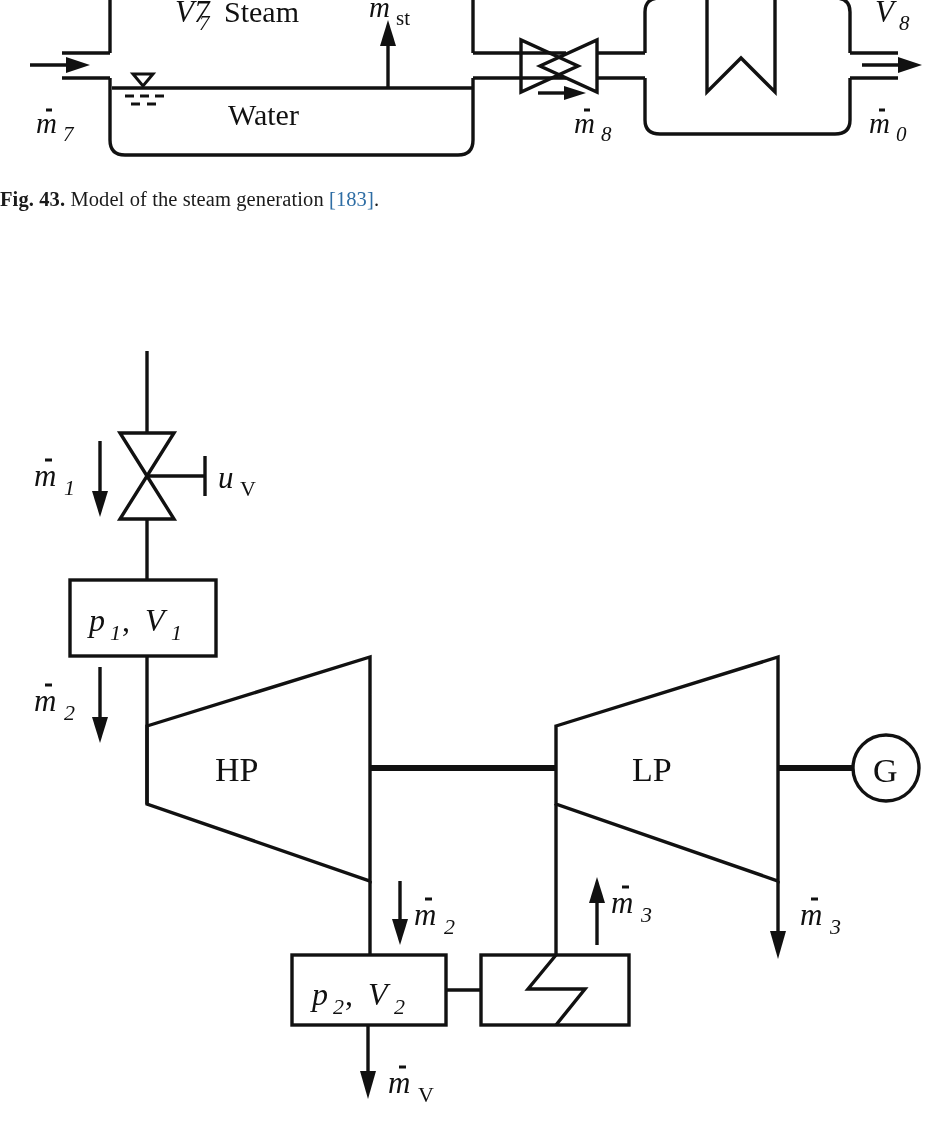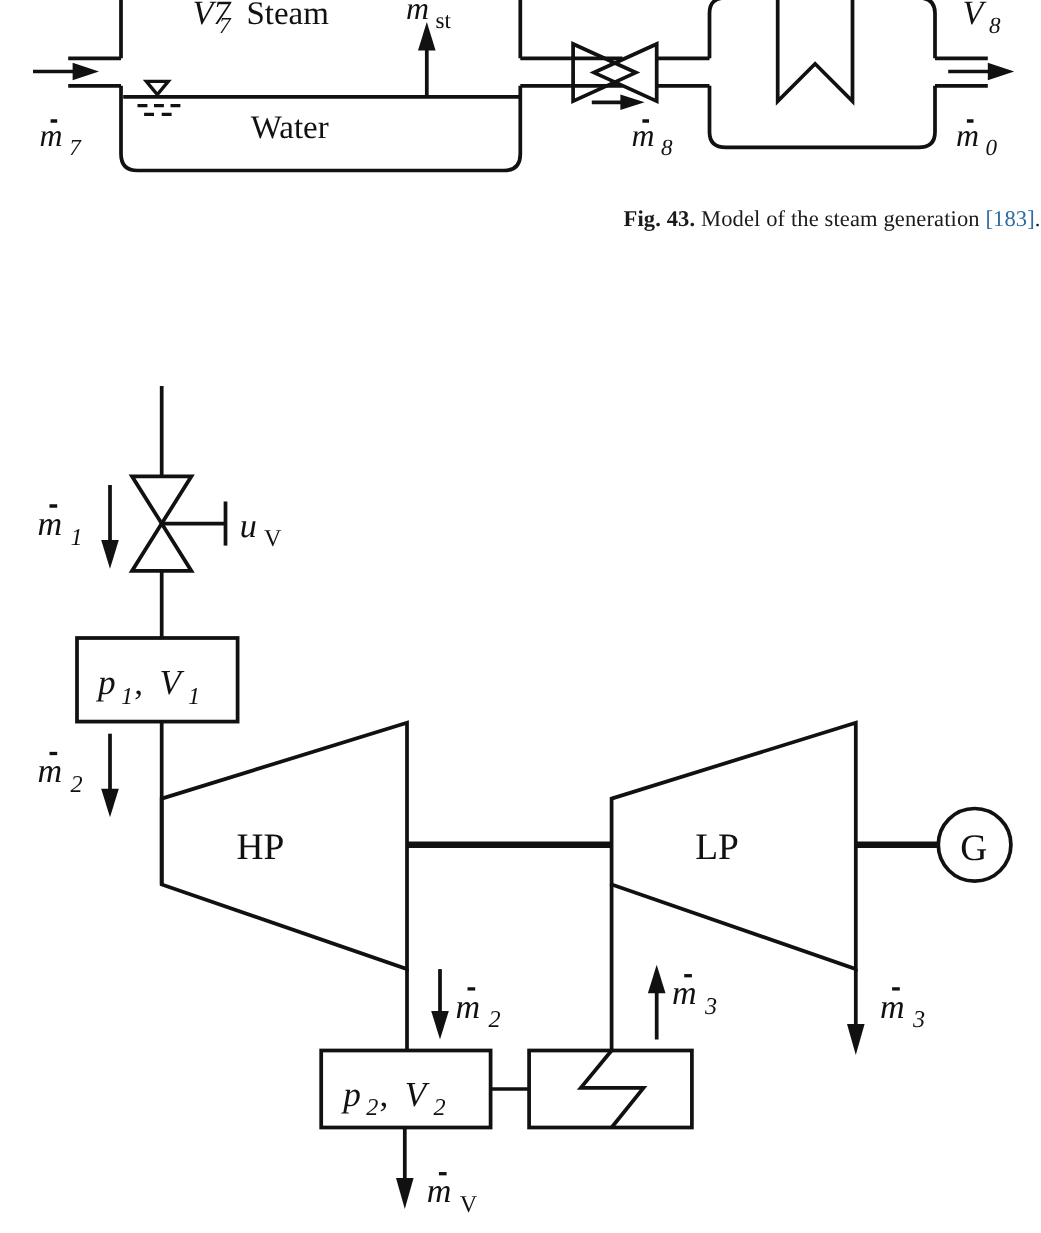--- a/index.html
+++ b/index.html
@@ -29,21 +29,21 @@
     display: block;
   }
   #fig-top-svg { width: 946px; height: 175px; top: 0; }
   #fig-bottom-svg { width: 946px; height: 800px; top: 321px; }
 
   .caption {
     position: absolute;
     left: 0;
     top: 188px;
     width: 946px;
-    text-align: right;
+    text-align: left;
     font-family: "Liberation Serif", "DejaVu Serif", serif;
     font-size: 20.5px;
     color: #1a1a1a;
     letter-spacing: 0.1px;
   }
   .caption .cap-lead {
     font-weight: bold;
   }
   .caption .cap-ref {
     color: #2e6da4;

